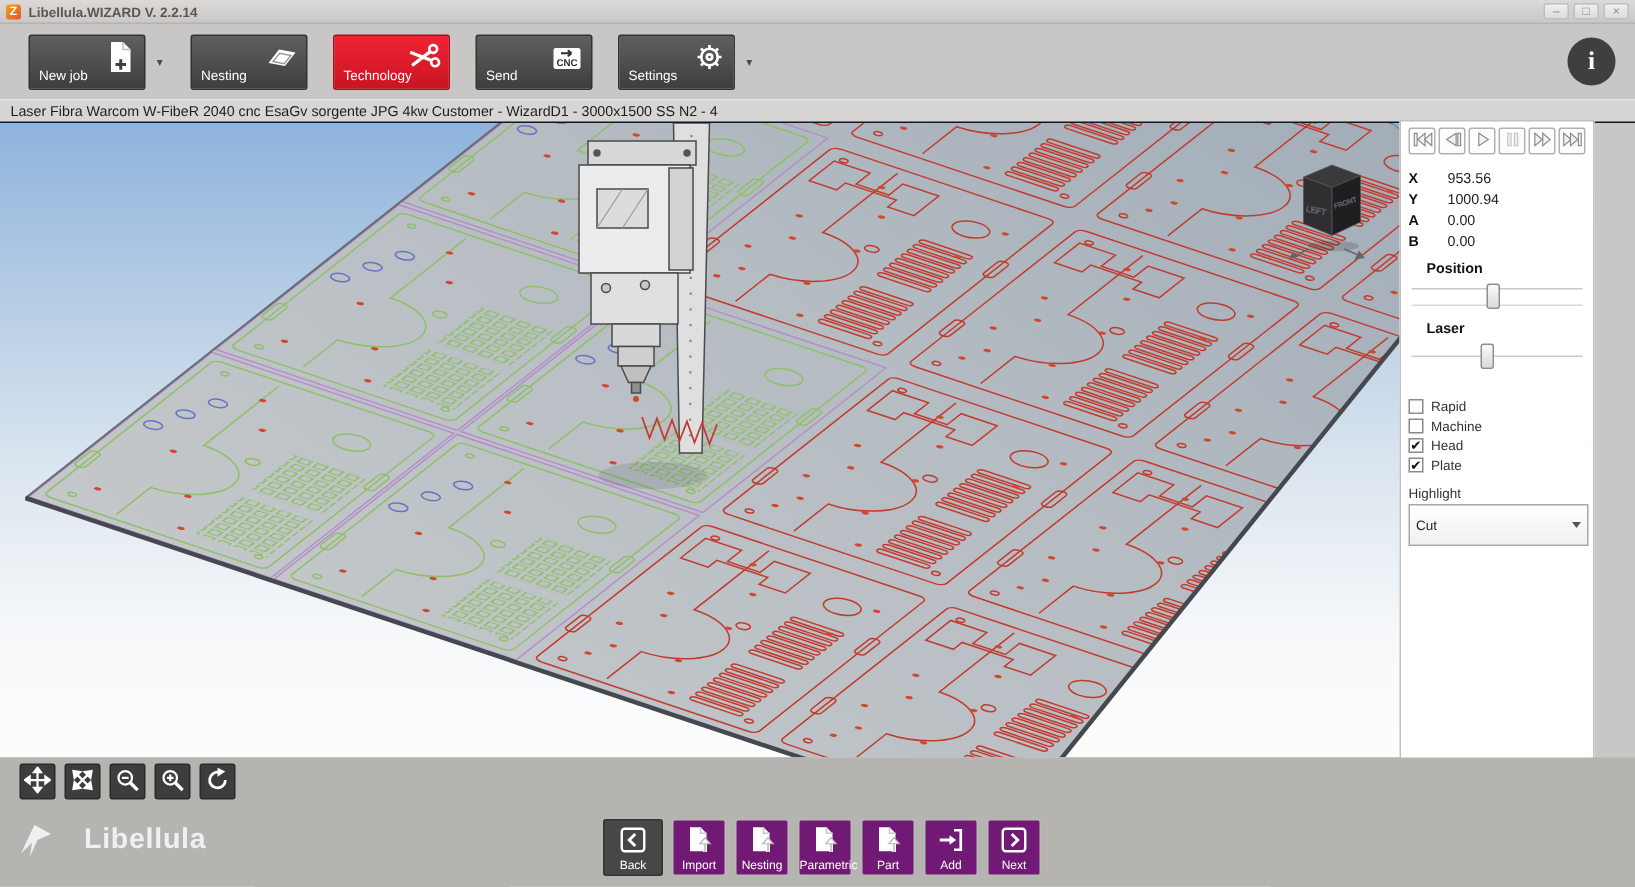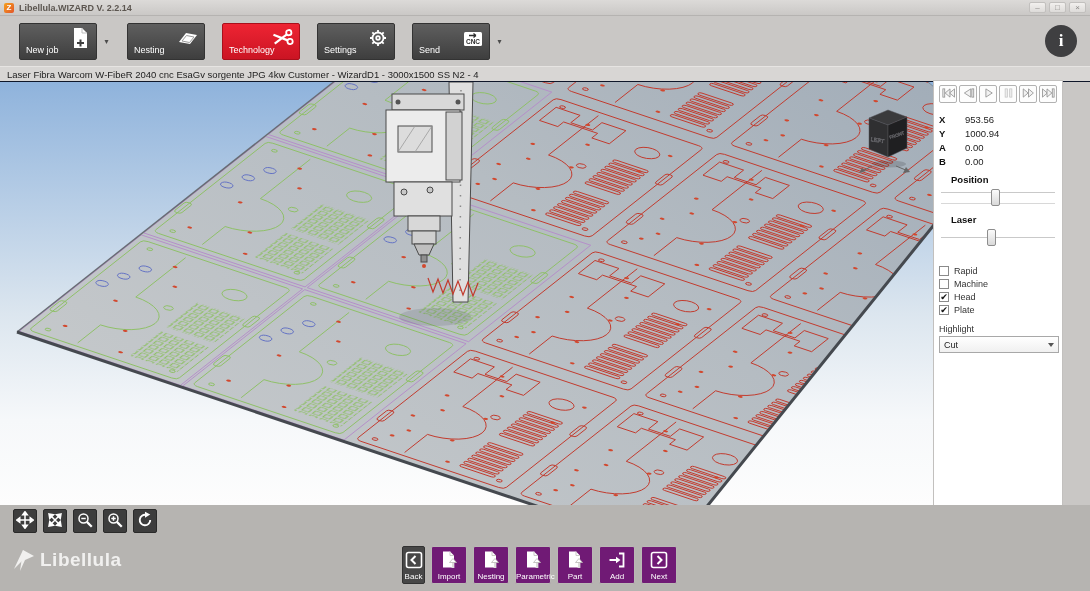--- a/index.html
+++ b/index.html
@@ -55,37 +55,37 @@
   .slider-label { font-size:9.5px; font-weight:bold; color:#111; margin-top:4px;padding-left:12px; }
   .slider { position:relative; height:24px; margin:1px 2px 2px 2px; }
   .sl-line { position:absolute; left:0; right:0; height:1px; background:#c9c9c9; }
   .sl-thumb { position:absolute; top:3px; width:9px; height:17px;
     background:linear-gradient(#fbfbfb,#d9d9d9); border:1px solid #8d8d8d; border-radius:2px; }
   .opts { margin-top:14px; }
   .opt { display:flex; align-items:center; gap:5px; height:13px; font-size:9px; color:#333; }
   .cb { width:10px; height:10px; border:1px solid #8a8a8a; background:#fff; font-size:9px;
     line-height:9px; text-align:center; color:#111; flex:none; }
   .hl-label { font-size:9px; color:#333; margin-top:8px; }
-  .combo { width:120px; height:17px; border:1px solid #a8a8a8; background:linear-gradient(#fff,#f0f0f0);
+  .combo { width:120px; height:28px; border:1px solid #a8a8a8; background:linear-gradient(#fff,#f0f0f0);
     font-size:9px; color:#222; display:flex; align-items:center; padding-left:4px; margin-top:2px; cursor:pointer; }
   .combo-arrow { margin-left:auto; margin-right:4px; width:0; height:0;
     border-left:3.5px solid transparent; border-right:3.5px solid transparent; border-top:4px solid #555; }
 
   
   .bottombar { position:absolute; left:0; top:505px; width:1090px; height:86px; background:#b6b4b1; }
   .view-controls { position:absolute; left:13px; top:4px; display:flex; gap:6px; }
   .vc-btn { width:24px; height:24px; background:#3d3d3d; border:1px solid #2a2a2a; border-radius:2px;
     display:flex; align-items:center; justify-content:center; padding:0; cursor:pointer; }
-  .logo { position:absolute; left:12px; top:42px; display:flex; align-items:center; gap:4px;
+  .logo { position:absolute; left:12px; top:42px; display:flex; align-items:center; gap:20px;
     color:#f6f6f5; opacity:.92; }
   .logo span { font-size:19px; font-weight:bold; letter-spacing:.5px; }
   .wizard-nav { position:absolute; left:402px; top:41px; display:flex; gap:6px; }
   .nav-btn { width:36px; height:38px; border-radius:2px; position:relative; cursor:pointer;
     background:#701a75; border:1px solid #bab8b5; }
-  .nav-btn.dark { background:#474747; border-color:#323232; width:23px; }
+  .nav-btn.dark { background:#474747; border-color:#323232; width:40px; }
   .nav-btn .ni { position:absolute; left:50%; top:3px; transform:translateX(-50%); width:20px; height:20px; }
   .nav-btn .nl { position:absolute; left:0; right:0; bottom:2px; text-align:center; font-size:8px; color:#fff; }
 </style>
 </head>
 <body>
 
 <div class="app">
 
   <div class="titlebar">
     <span class="app-icon">Z</span>
@@ -119,35 +119,35 @@
             <g transform="rotate(-8 11 11)">
               <circle cx="17.5" cy="6.5" r="2.6" fill="none" stroke="#fff" stroke-width="1.8"></circle>
               <circle cx="17.5" cy="15.5" r="2.6" fill="none" stroke="#fff" stroke-width="1.8"></circle>
               <path d="M15.3,8 L2,15.5 M15.3,14 L2,6.5" stroke="#fff" stroke-width="2.2"></path>
             </g>
           </svg></span>
         <span class="lbl">Technology</span>
       </div>
       <div class="tbtn">
         <span class="ico"><svg viewBox="0 0 22 22">
+            <rect x="2" y="5" width="18" height="14" rx="1.5" fill="#fff"></rect>
+            <text x="11" y="17" font-size="6.5" font-weight="bold" fill="#2e2e2e" text-anchor="middle" font-family="Liberation Sans, sans-serif">CNC</text>
+            <path d="M7,8.5 h7 M14,8.5 l-2.5,-2 M14,8.5 l-2.5,2" stroke="#2e2e2e" stroke-width="1.3" fill="none"></path>
+          </svg></span>
+        <span class="lbl">Send</span>
+      </div>
+      <div class="tbtn">
+        <span class="ico"><svg viewBox="0 0 22 22">
             <g fill="none" stroke="#fff" stroke-width="1.8">
               <circle cx="11" cy="11" r="5.5"></circle>
               <circle cx="11" cy="11" r="1.8"></circle>
               <path d="M11,3 v3 M11,16 v3 M3,11 h3 M16,11 h3 M5.3,5.3 l2.1,2.1 M14.6,14.6 l2.1,2.1 M16.7,5.3 l-2.1,2.1 M7.4,14.6 l-2.1,2.1"></path>
             </g>
           </svg></span>
         <span class="lbl">Settings</span>
-      </div>
-      <div class="tbtn">
-        <span class="ico"><svg viewBox="0 0 22 22">
-            <rect x="2" y="5" width="18" height="14" rx="1.5" fill="#fff"></rect>
-            <text x="11" y="17" font-size="6.5" font-weight="bold" fill="#2e2e2e" text-anchor="middle" font-family="Liberation Sans, sans-serif">CNC</text>
-            <path d="M7,8.5 h7 M14,8.5 l-2.5,-2 M14,8.5 l-2.5,2" stroke="#2e2e2e" stroke-width="1.3" fill="none"></path>
-          </svg></span>
-        <span class="lbl">Send</span>
       </div>
       <div class="tb-arrow">▾</div>
     </div>
 
   <div class="jobinfo">Laser Fibra Warcom W-FibeR 2040 cnc EsaGv sorgente JPG 4kw Customer - WizardD1 - 3000x1500 SS N2 - 4</div>
 
   <div class="viewport" id="viewport">
   <svg width="1090" height="423" viewBox="0 0 1090 423">
     <defs>
       <linearGradient id="sky" x1="0" y1="0" x2="0" y2="1">

